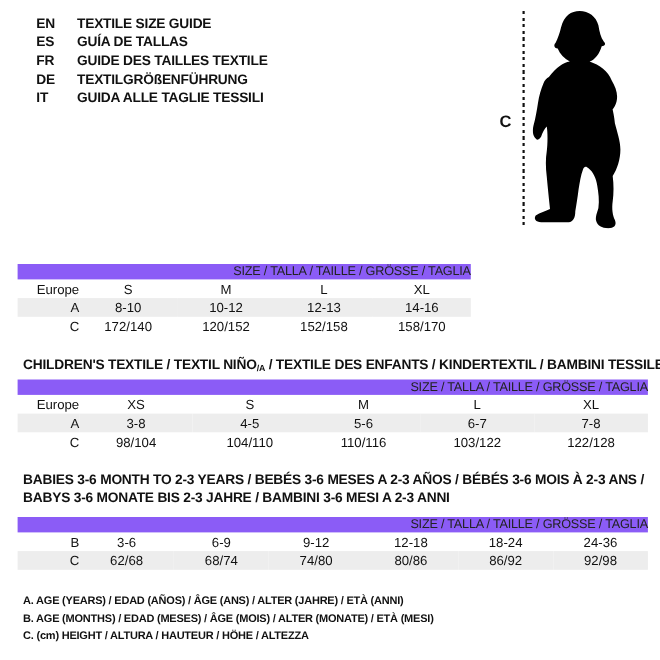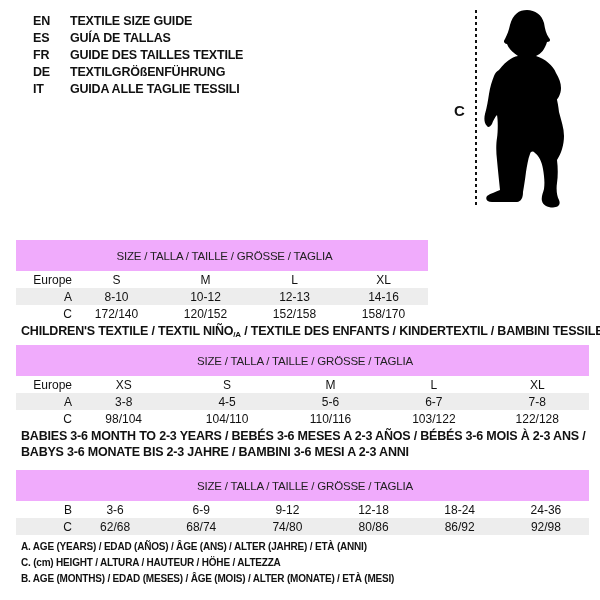--- a/index.html
+++ b/index.html
@@ -18,21 +18,21 @@
   .toddler{position:absolute;left:484px;top:8px;width:101px;height:200px;}
 
   
   .sec-title{position:absolute;left:21px;font-weight:bold;font-size:12.5px;letter-spacing:-0.2px;
              white-space:nowrap;line-height:16px;}
   .subsc{font-size:8px;vertical-align:-2px;}
 
   
   .size-table{position:absolute;border-collapse:collapse;table-layout:fixed;font-size:12px;color:#111;}
   .size-table td{height:17px;padding:0;text-align:center;vertical-align:middle;}
-  .size-table tr.bar td{background:#f0abfc;height:31px;text-align:center;padding-left:5px;
+  .size-table tr.bar td{background:#8b5cf6;height:14px;text-align:right;padding-left:5px;
                         font-size:11.5px;color:#222;letter-spacing:-0.2px;}
   .size-table td.rowlabel{text-align:right;padding-left:5px;}
   .size-table tr.stripe td{background:#ededed;}
   col.c-label{width:56px;}
 
   
   .notes{position:absolute;left:21px;top:539px;font-weight:bold;font-size:10px;
          letter-spacing:-0.2px;line-height:16px;white-space:nowrap;}
 </style>
 </head>
@@ -179,17 +179,17 @@
       <td>74/80</td>
       <td>80/86</td>
       <td>86/92</td>
       <td>92/98</td>
     </tr>
   </tbody>
     </table>
 
   <div class="notes">
     <div>A. AGE (YEARS) / EDAD (AÑOS) / ÂGE (ANS) / ALTER (JAHRE) / ETÀ (ANNI)</div>
+    <div>B. AGE (MONTHS) / EDAD (MESES) / ÂGE (MOIS) / ALTER (MONATE) / ETÀ (MESI)</div>
     <div>C. (cm) HEIGHT / ALTURA / HAUTEUR / HÖHE / ALTEZZA</div>
-    <div>B. AGE (MONTHS) / EDAD (MESES) / ÂGE (MOIS) / ALTER (MONATE) / ETÀ (MESI)</div>
   </div>
 
 </div>
 
 </body></html>

